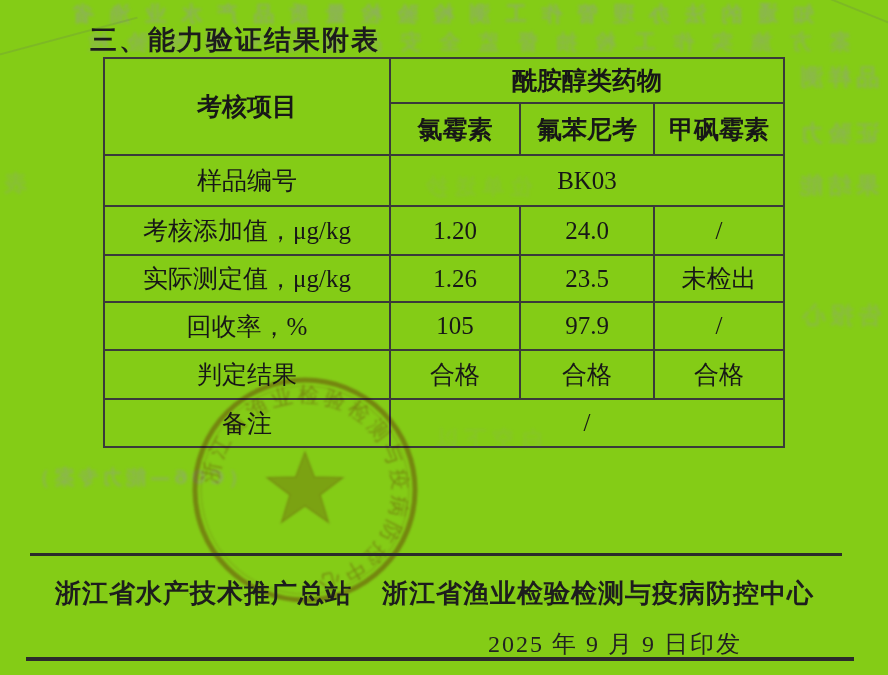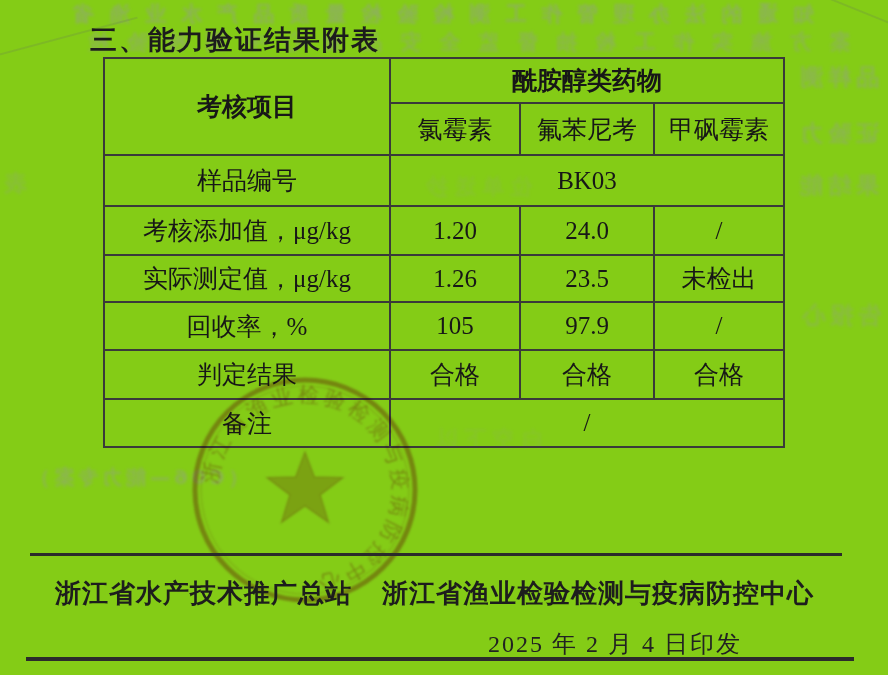--- a/index.html
+++ b/index.html
@@ -21,21 +21,21 @@
     border-collapse:collapse;table-layout:fixed;
     background:transparent;
   }
   table.results td{
     border:2px solid #3a3a3a;
     text-align:center;vertical-align:middle;
     font-size:25px;color:#171717;
     padding:0 4px;overflow:hidden;
   }
   tr.r0 td{height:43px;font-weight:700;margin-top:20px;}
-  tr.r1 td{height:50px;font-weight:400;}
+  tr.r1 td{height:50px;font-weight:700;}
   tr.r2 td{height:49px;}
   tr.r3 td{height:47px;margin-top:30px;}
   tr.r4 td{height:45px;}
   tr.r5 td{height:46px;border-radius:8px;}
   tr.r6 td{height:47px;}
   tr.r7 td{height:46px;}
   td.item-head{font-weight:600;border-radius:29px;}
   
   .seal{
     position:absolute;left:185px;top:370px;
@@ -167,16 +167,16 @@
         <textPath href="#ringPath" startOffset="1%">浙江省渔业检验检测与疫病防控中心</textPath>
       </text>
       <polygon points="120,82 129.4,107.1 158,107.6 135.2,124.9 143.5,152.4 120,136 96.5,152.4 104.8,124.9 82,107.6 110.6,107.1" fill="rgba(212,126,126,0.40)" stroke="rgba(200,105,105,0.35)" stroke-width="1.5"></polygon>
     </g>
   </svg>
 
   <div class="rule rule-top"></div>
   <div class="org-line">
     <span>浙江省水产技术推广总站</span><span class="org-gap"></span><span>浙江省渔业检验检测与疫病防控中心</span>
   </div>
-  <div class="date-line">2025 年 2 月 4 日印发</div>
+  <div class="date-line">2025 年 9 月 9 日印发</div>
   <div class="rule rule-bottom"></div>
 
 </div>
 
 </body></html>

